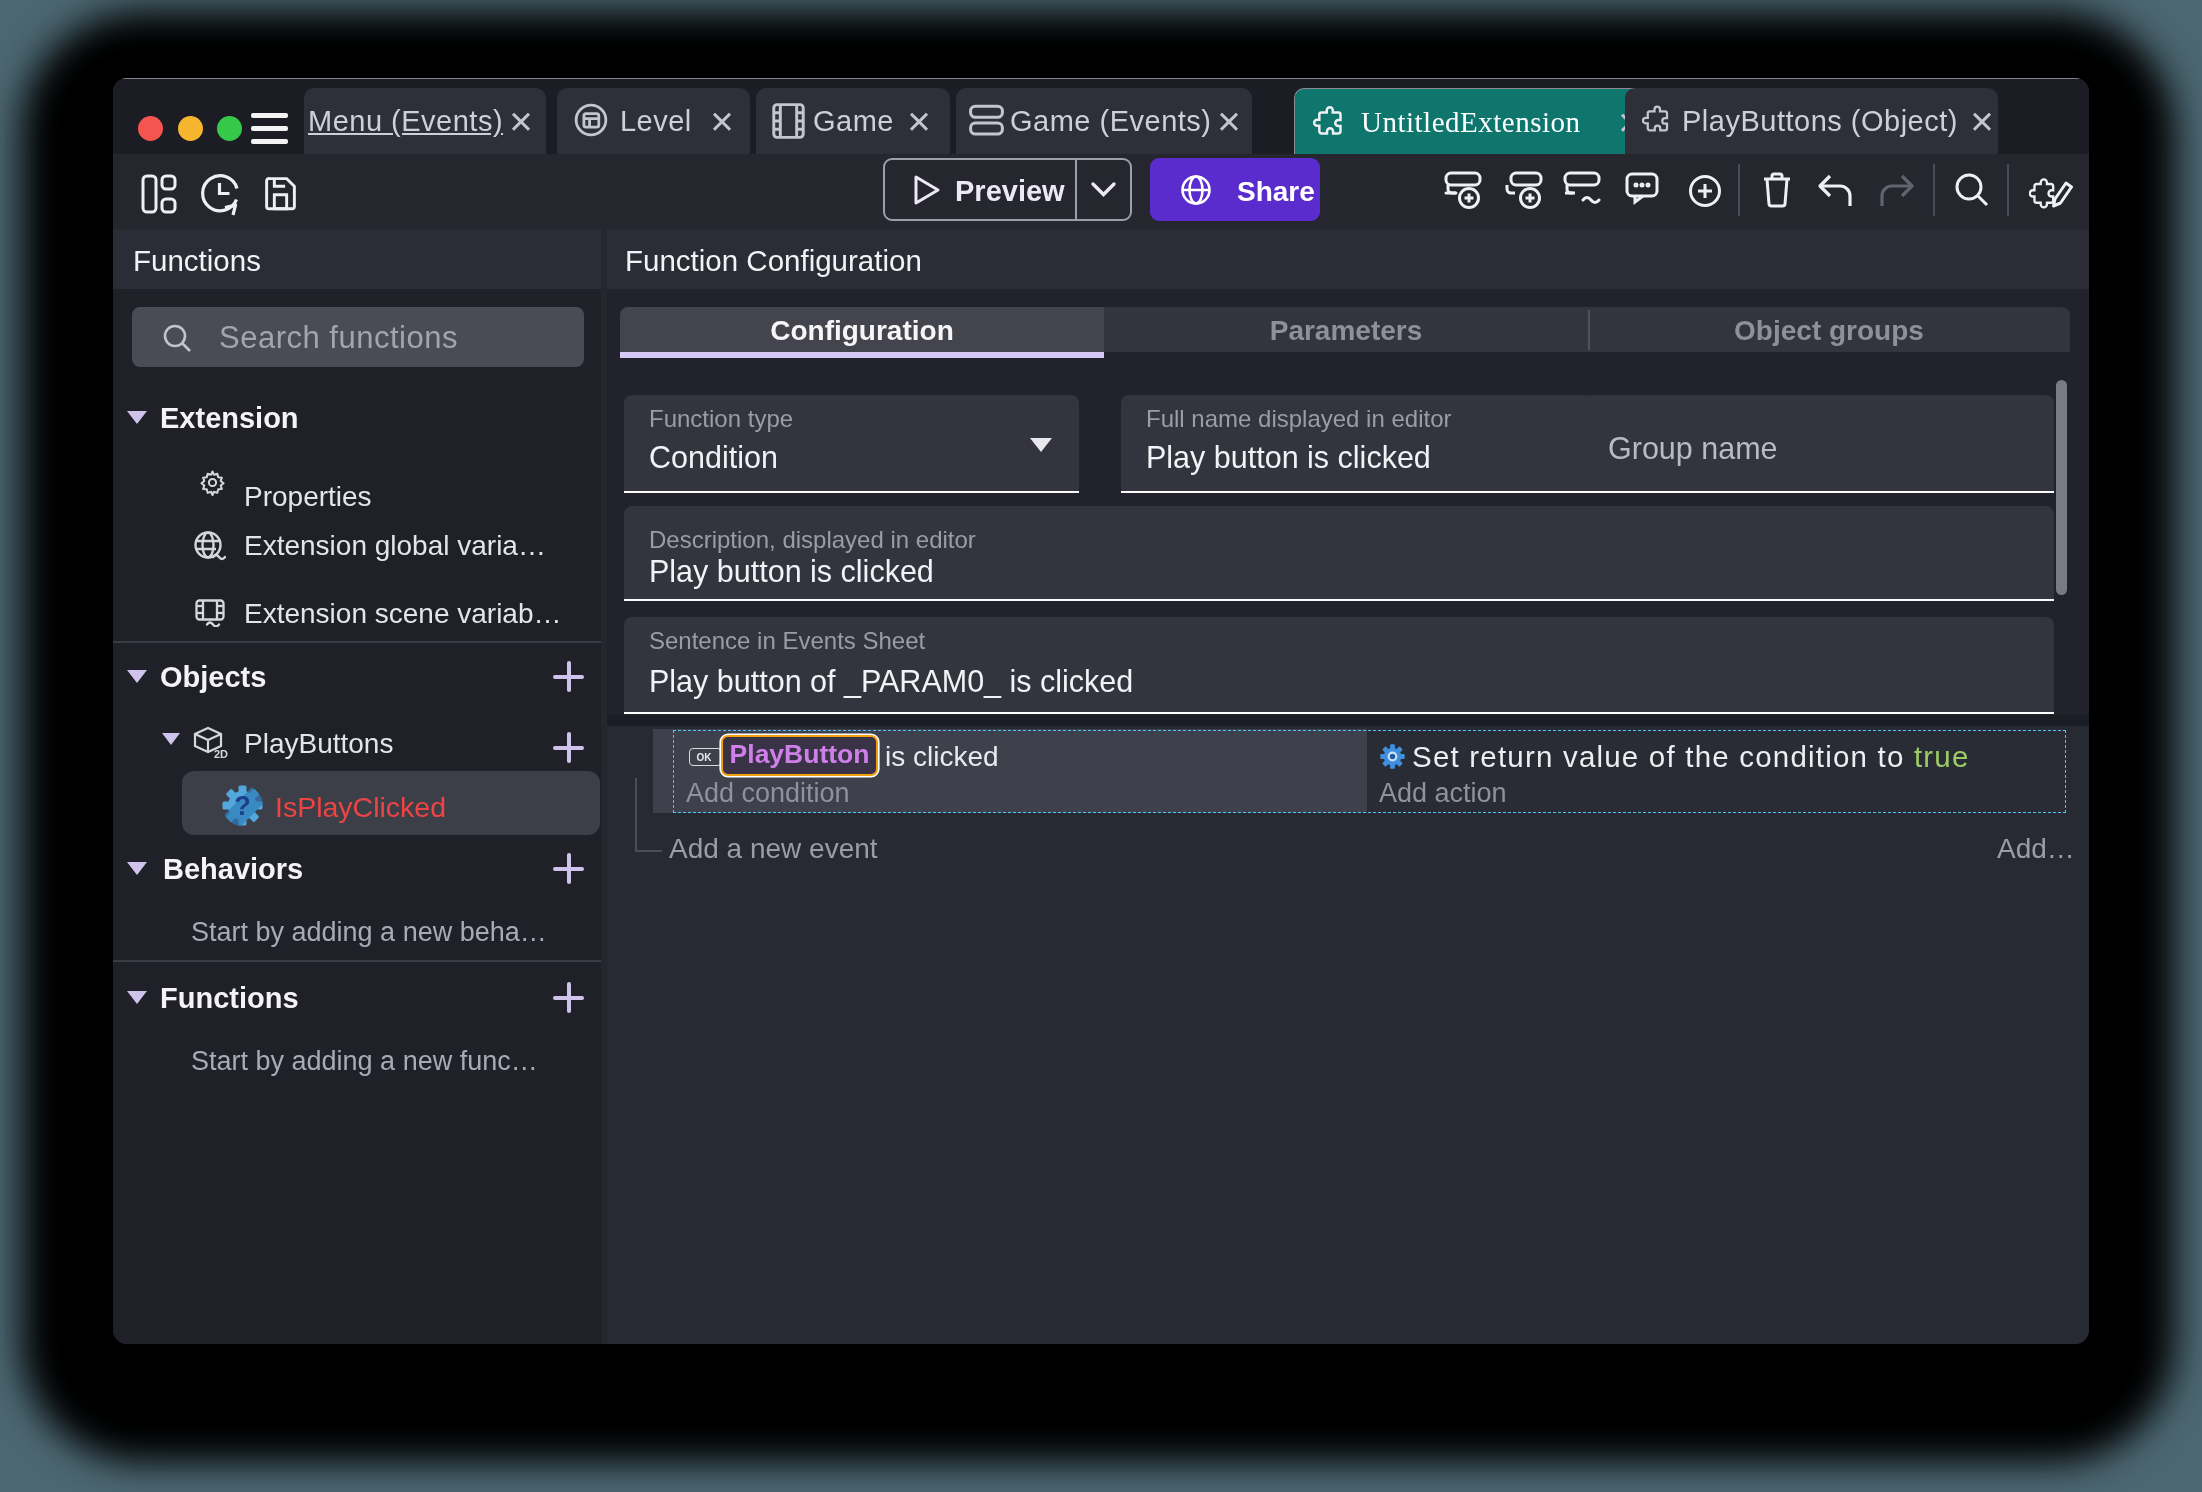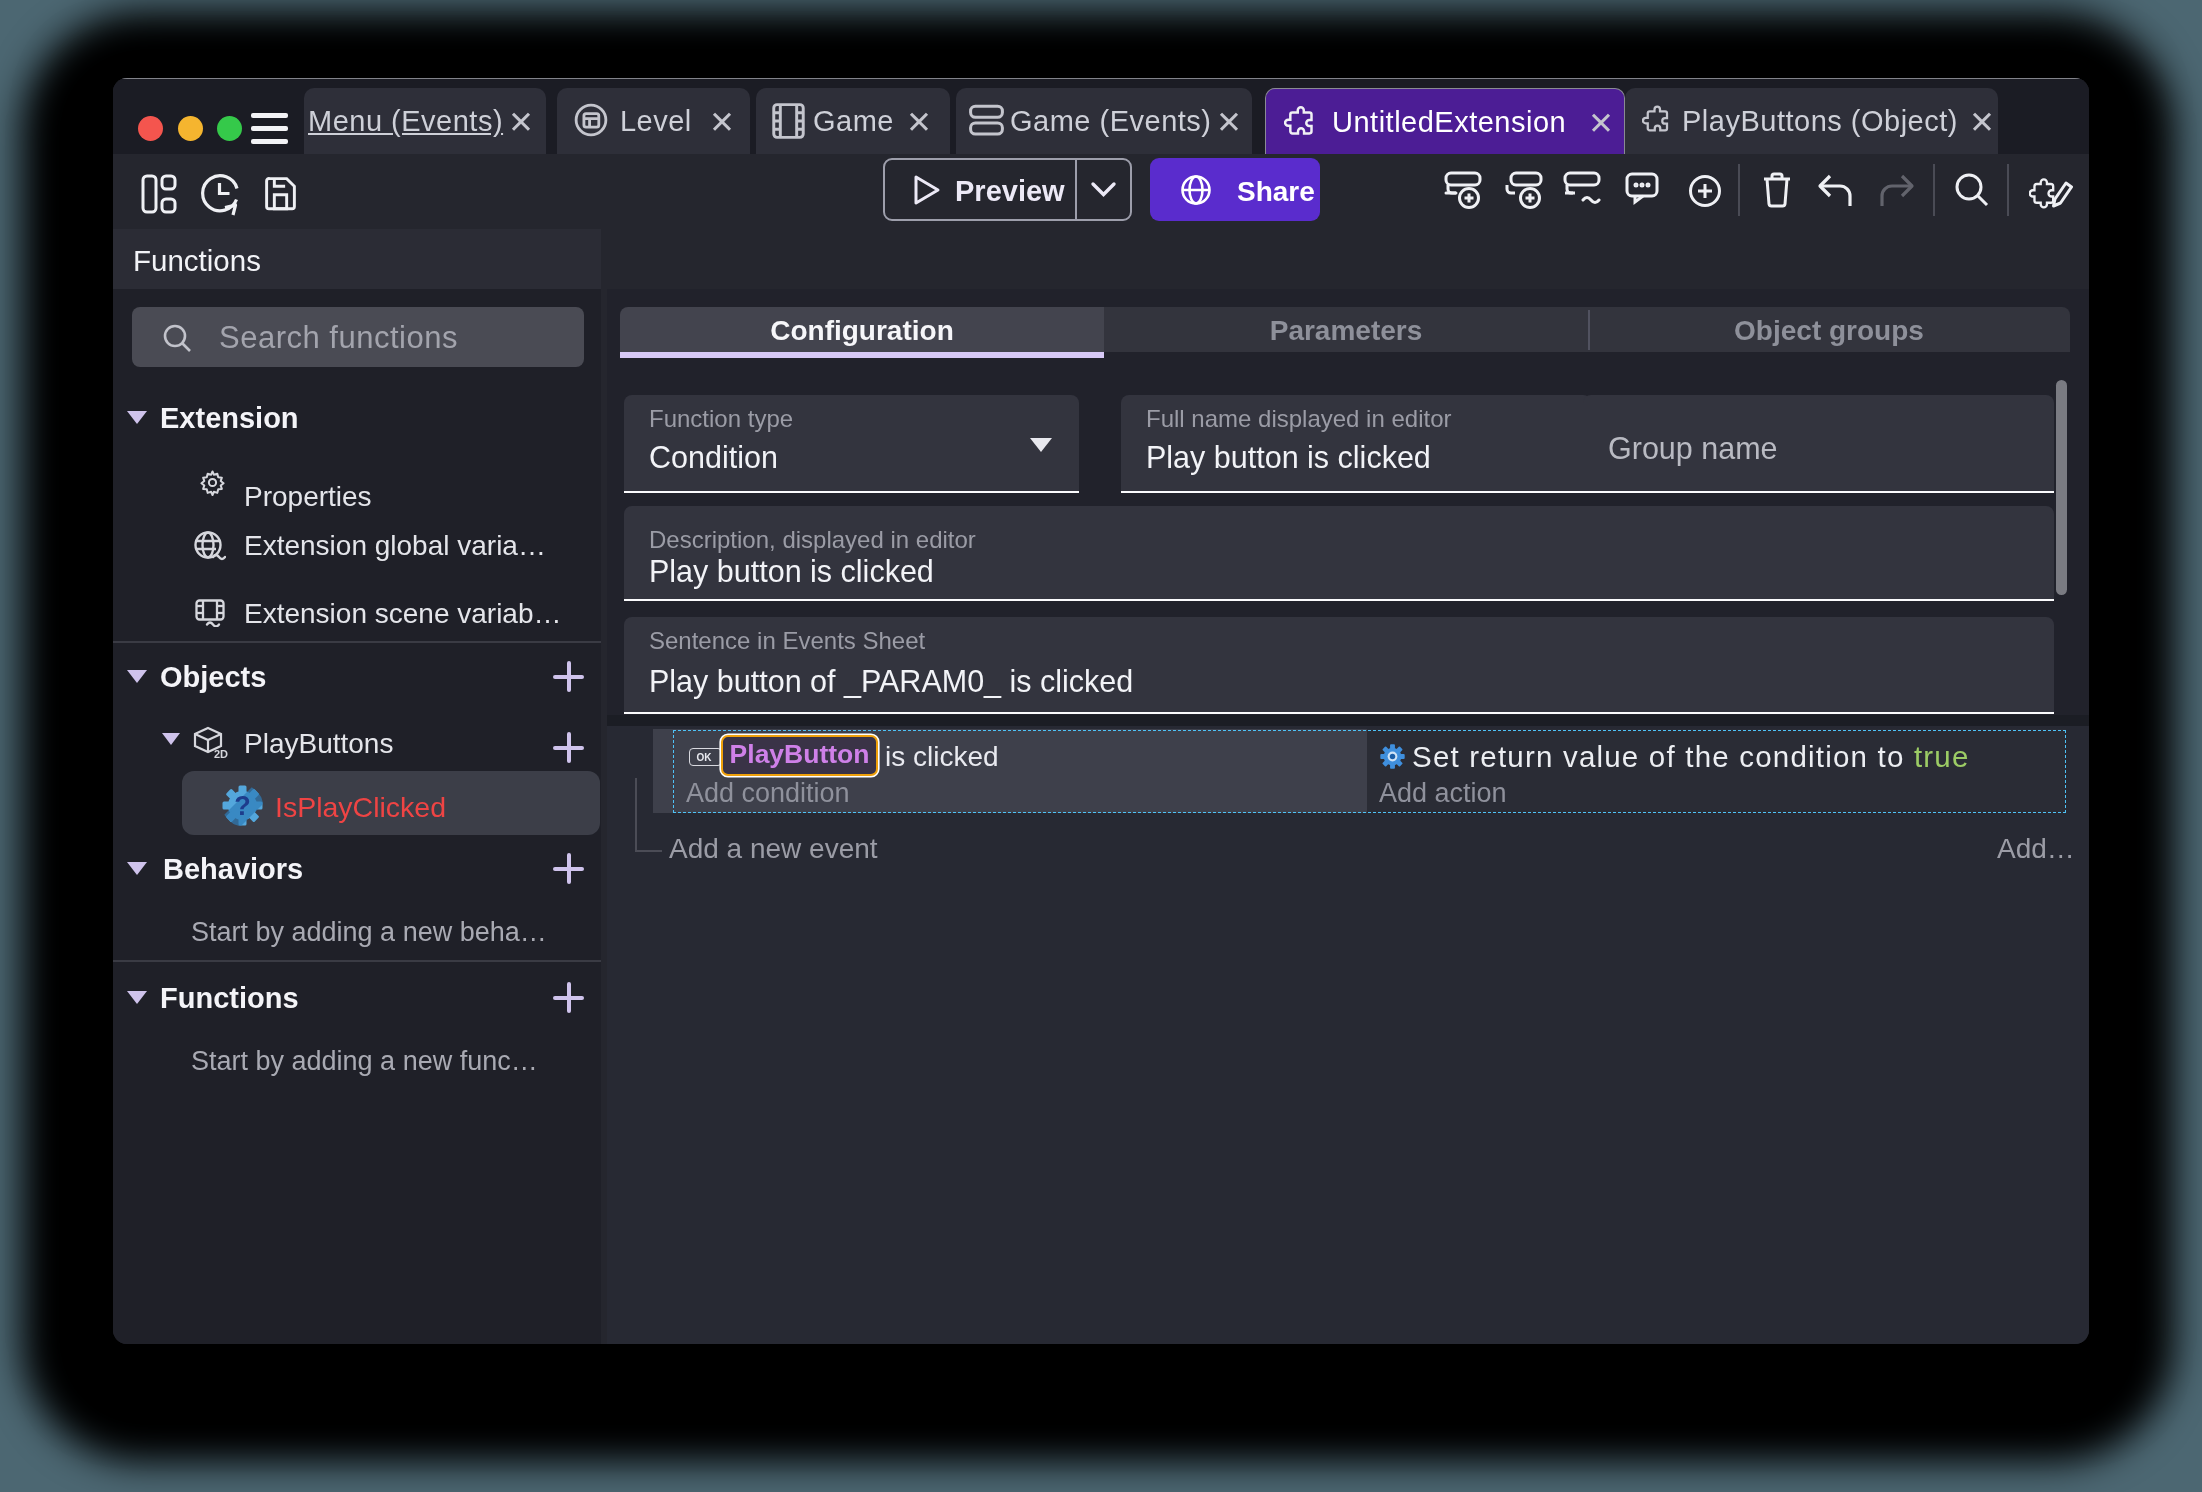--- a/index.html
+++ b/index.html
@@ -78,21 +78,21 @@
     </div>
     <div class="tab" style="left:843px;width:296px;">
       <svg style="left:13px;top:16px;" width="35" height="33" viewBox="0 0 44 40" fill="none" stroke="#c4c5cd" stroke-width="3.8">
         <rect x="2" y="2" width="40" height="14" rx="6"></rect>
           <rect x="2" y="23" width="40" height="14" rx="6"></rect>
       </svg>
       <span class="t" style="left:54px;">Game (Events)</span>
       <span class="x" style="left:260px;">✕</span>
     </div>
 
-    <div class="tab" style="left:1152px;width:357.6px;background:#4c1d95;border:1.5px solid #8a8b93;border-bottom:none;color:#ffffff;">
+    <div class="tab" style="left:1181px;width:357.6px;background:#0f766e;border:1.5px solid #8a8b93;border-bottom:none;color:#ffffff;font-family:Liberation Serif, serif;">
       <svg style="left:18px;top:15px;" width="33" height="36" viewBox="0 0 24 24" fill="none" stroke="#f0f0f4" stroke-width="1.8">
         <path d="M10 3.5 a2.2 2.2 0 0 1 4.4 0 v1.6 h4.1 a1.5 1.5 0 0 1 1.5 1.5 v3.9 h-1.6 a2.2 2.2 0 0 0 0 4.4 h1.6 v3.9 a1.5 1.5 0 0 1 -1.5 1.5 h-3.9 v-1.6 a2.2 2.2 0 0 0 -4.4 0 v1.6 H6.1 a1.5 1.5 0 0 1 -1.5 -1.5 v-4.1 H3 a2.2 2.2 0 0 1 0 -4.4 h1.6 V6.6 a1.5 1.5 0 0 1 1.5 -1.5 h3.9 z"></path>
       </svg>
       <span class="t" style="left:66px;font-weight:500;">UntitledExtension</span>
       <span class="x" style="left:322px;">✕</span>
     </div>
     <div class="tab" style="left:1512px;width:373px;">
       <svg style="left:17px;top:15px;" width="30" height="34" viewBox="0 0 24 24" fill="none" stroke="#c4c5cd" stroke-width="1.8">
         <path d="M10 3.5 a2.2 2.2 0 0 1 4.4 0 v1.6 h4.1 a1.5 1.5 0 0 1 1.5 1.5 v3.9 h-1.6 a2.2 2.2 0 0 0 0 4.4 h1.6 v3.9 a1.5 1.5 0 0 1 -1.5 1.5 h-3.9 v-1.6 a2.2 2.2 0 0 0 -4.4 0 v1.6 H6.1 a1.5 1.5 0 0 1 -1.5 -1.5 v-4.1 H3 a2.2 2.2 0 0 1 0 -4.4 h1.6 V6.6 a1.5 1.5 0 0 1 1.5 -1.5 h3.9 z"></path>
       </svg>
@@ -192,20 +192,23 @@
     </svg>
     <div class="abs" style="left:1894px;top:10px;width:1.5px;height:52px;background:#4a4b55;"></div>
     <svg style="left:1916px;top:16px;" width="44" height="42" viewBox="0 0 44 42" fill="none" stroke="#eff0f4" stroke-width="3">
       <path d="M17 4 a4 4 0 0 1 4 4 v2 h5 a3 3 0 0 1 3 3 v5 h-2 a4 4 0 0 0 0 8 h2 v5 a3 3 0 0 1 -3 3 h-5 v2 a4 4 0 0 1 -8 0 v-2 H8 a3 3 0 0 1 -3 -3 v-5 H3 a4 4 0 0 1 0 -8 h2 v-5 a3 3 0 0 1 3 -3 h5 V8 a4 4 0 0 1 4 -4 z" transform="scale(0.78) translate(2,8)"></path>
       <path d="M26 29 L37 13 l5.5 4 -11 16 -7 3 z" stroke-linejoin="round" fill="#25262e"></path>
     </svg>
   </div>
 
   <div class="hdr" style="left:0;width:488px;">
       <span style="position:absolute;left:20px;top:15px;">Functions</span>
+    </div>
+  <div class="hdr" style="left:494px;width:1482px;">
+      <span style="position:absolute;left:18px;top:15px;">Function Configuration</span>
     </div>
 
   <div class="sidebody"></div>
   <div class="mainbody"></div>
   <div class="mupper"></div>
 
   <div class="abs" style="left:19px;top:229px;width:452px;height:60px;background:#4a4b54;border-radius:8px;">
     <svg style="left:30px;top:16px;" width="30" height="30" viewBox="0 0 30 30" fill="none" stroke="#c2c3cb" stroke-width="2.6">
       <circle cx="13" cy="13" r="10"></circle>
         <line x1="20.5" y1="20.5" x2="28" y2="28"></line>

